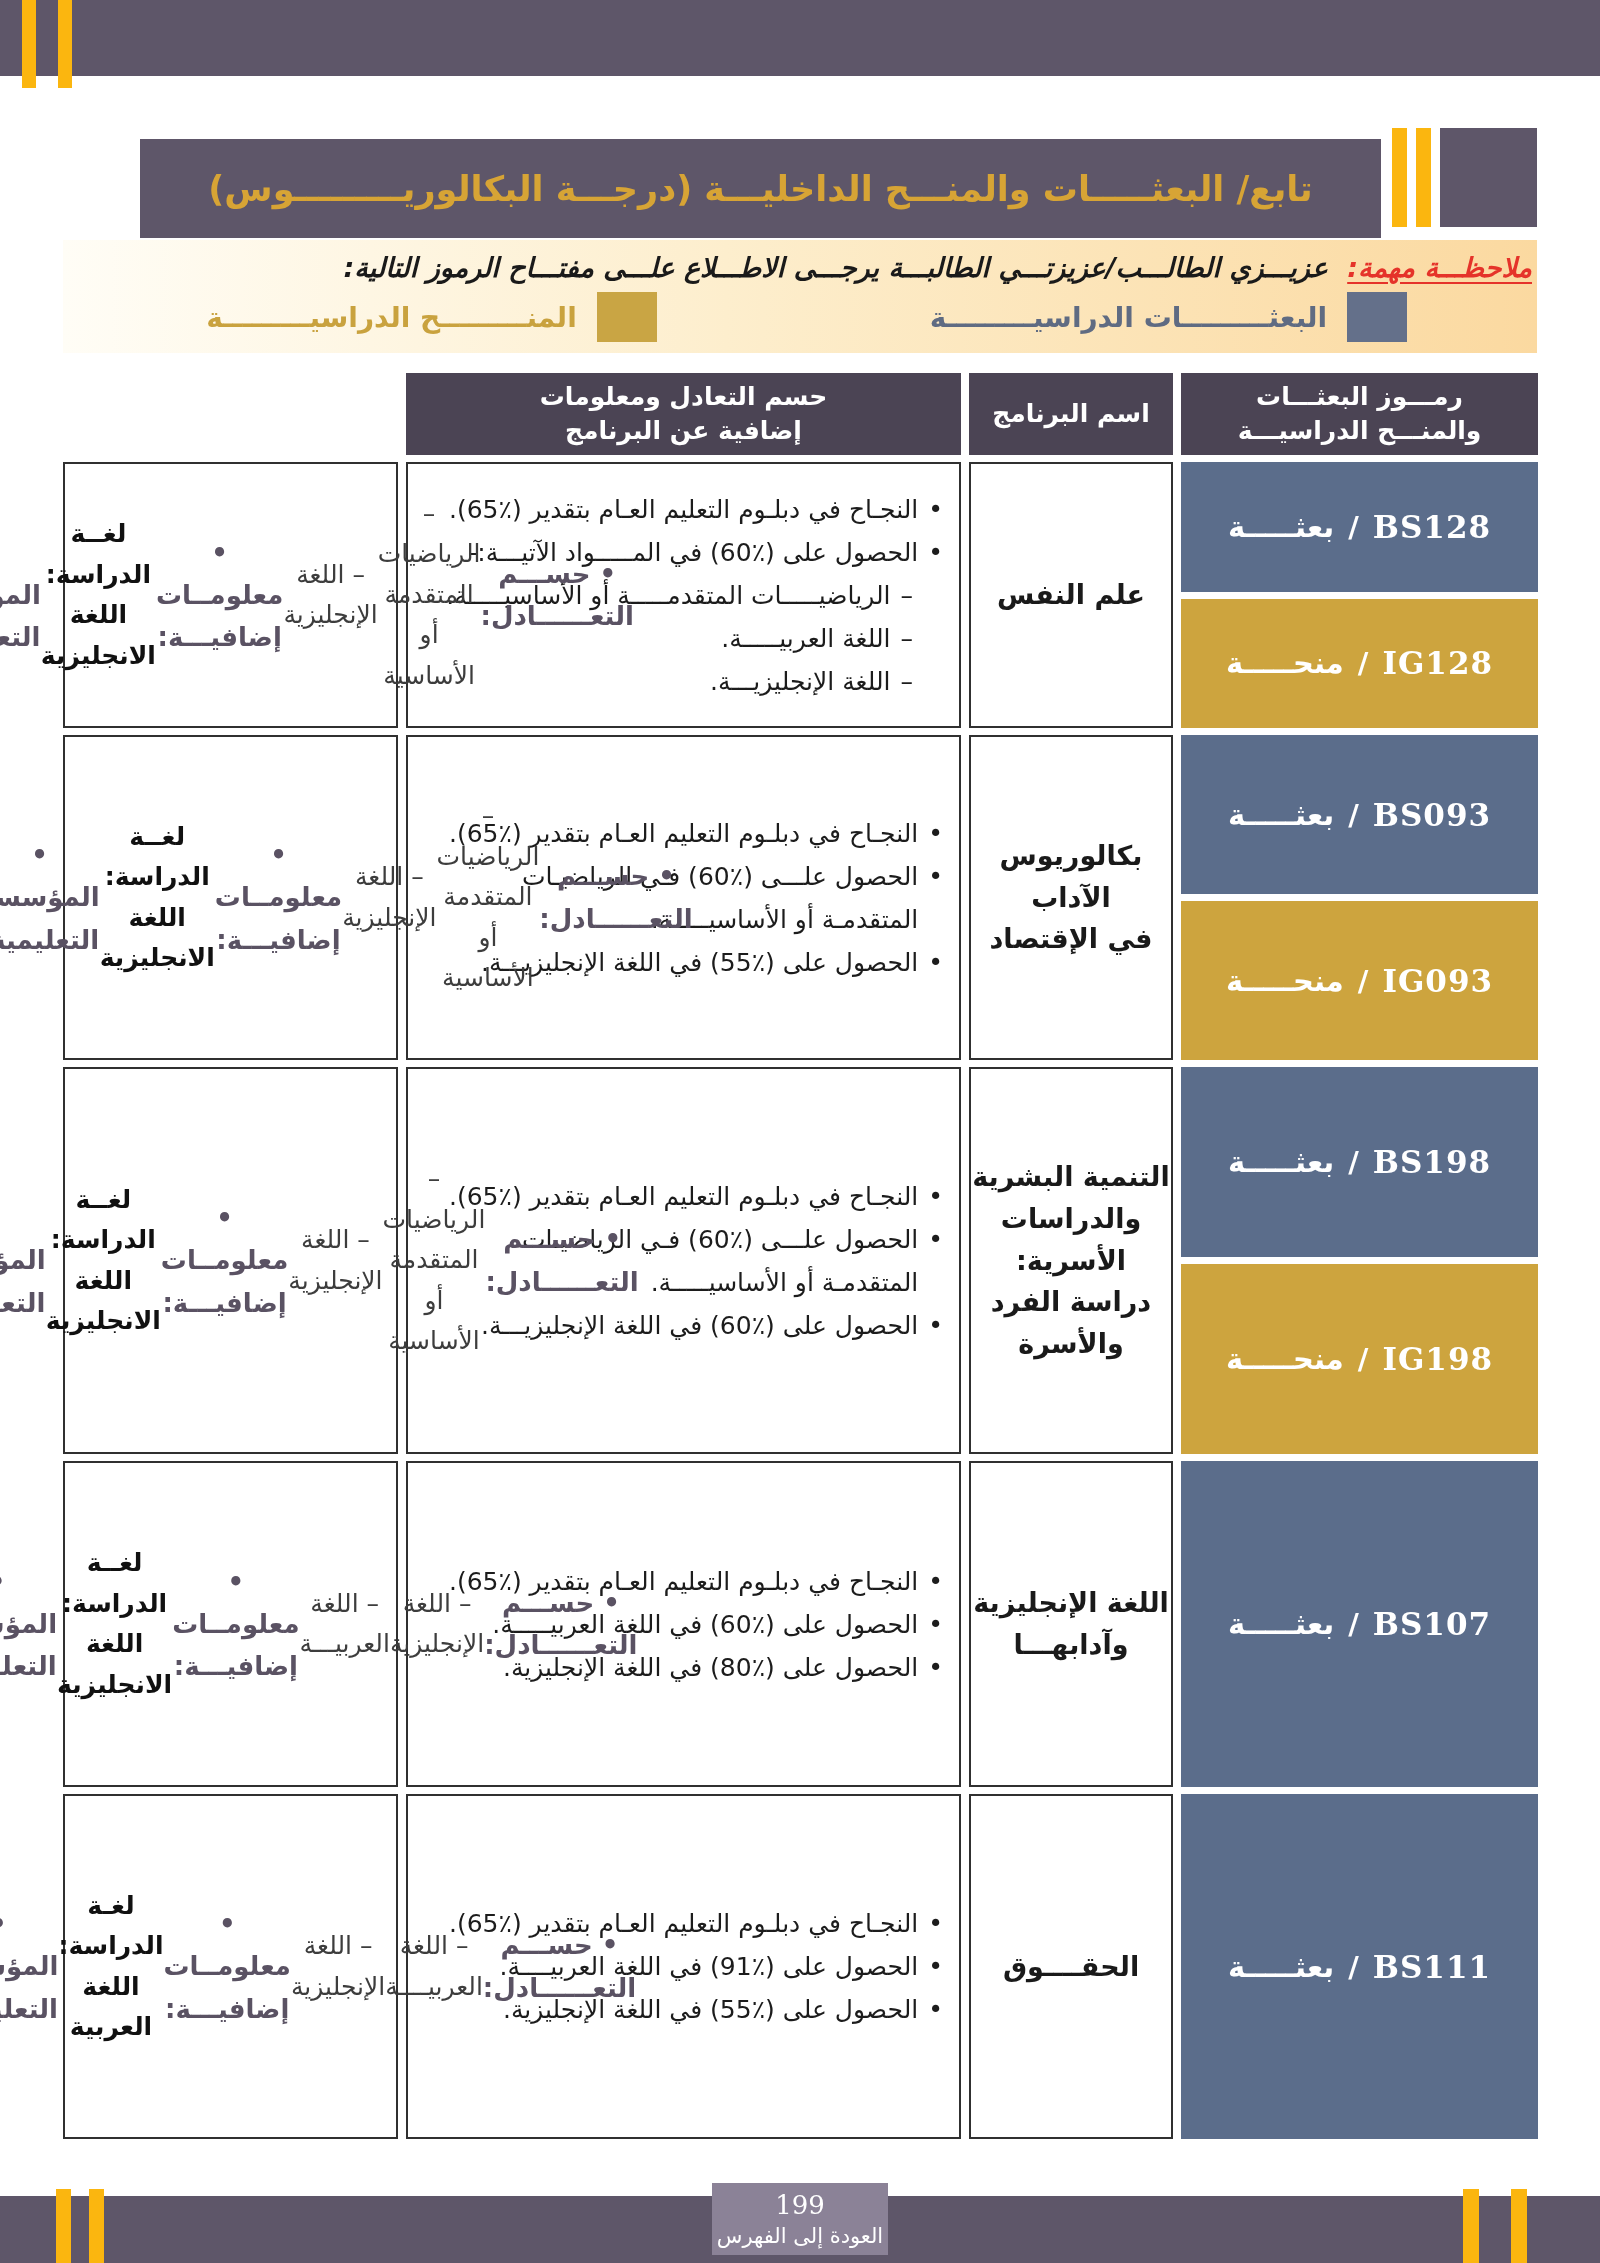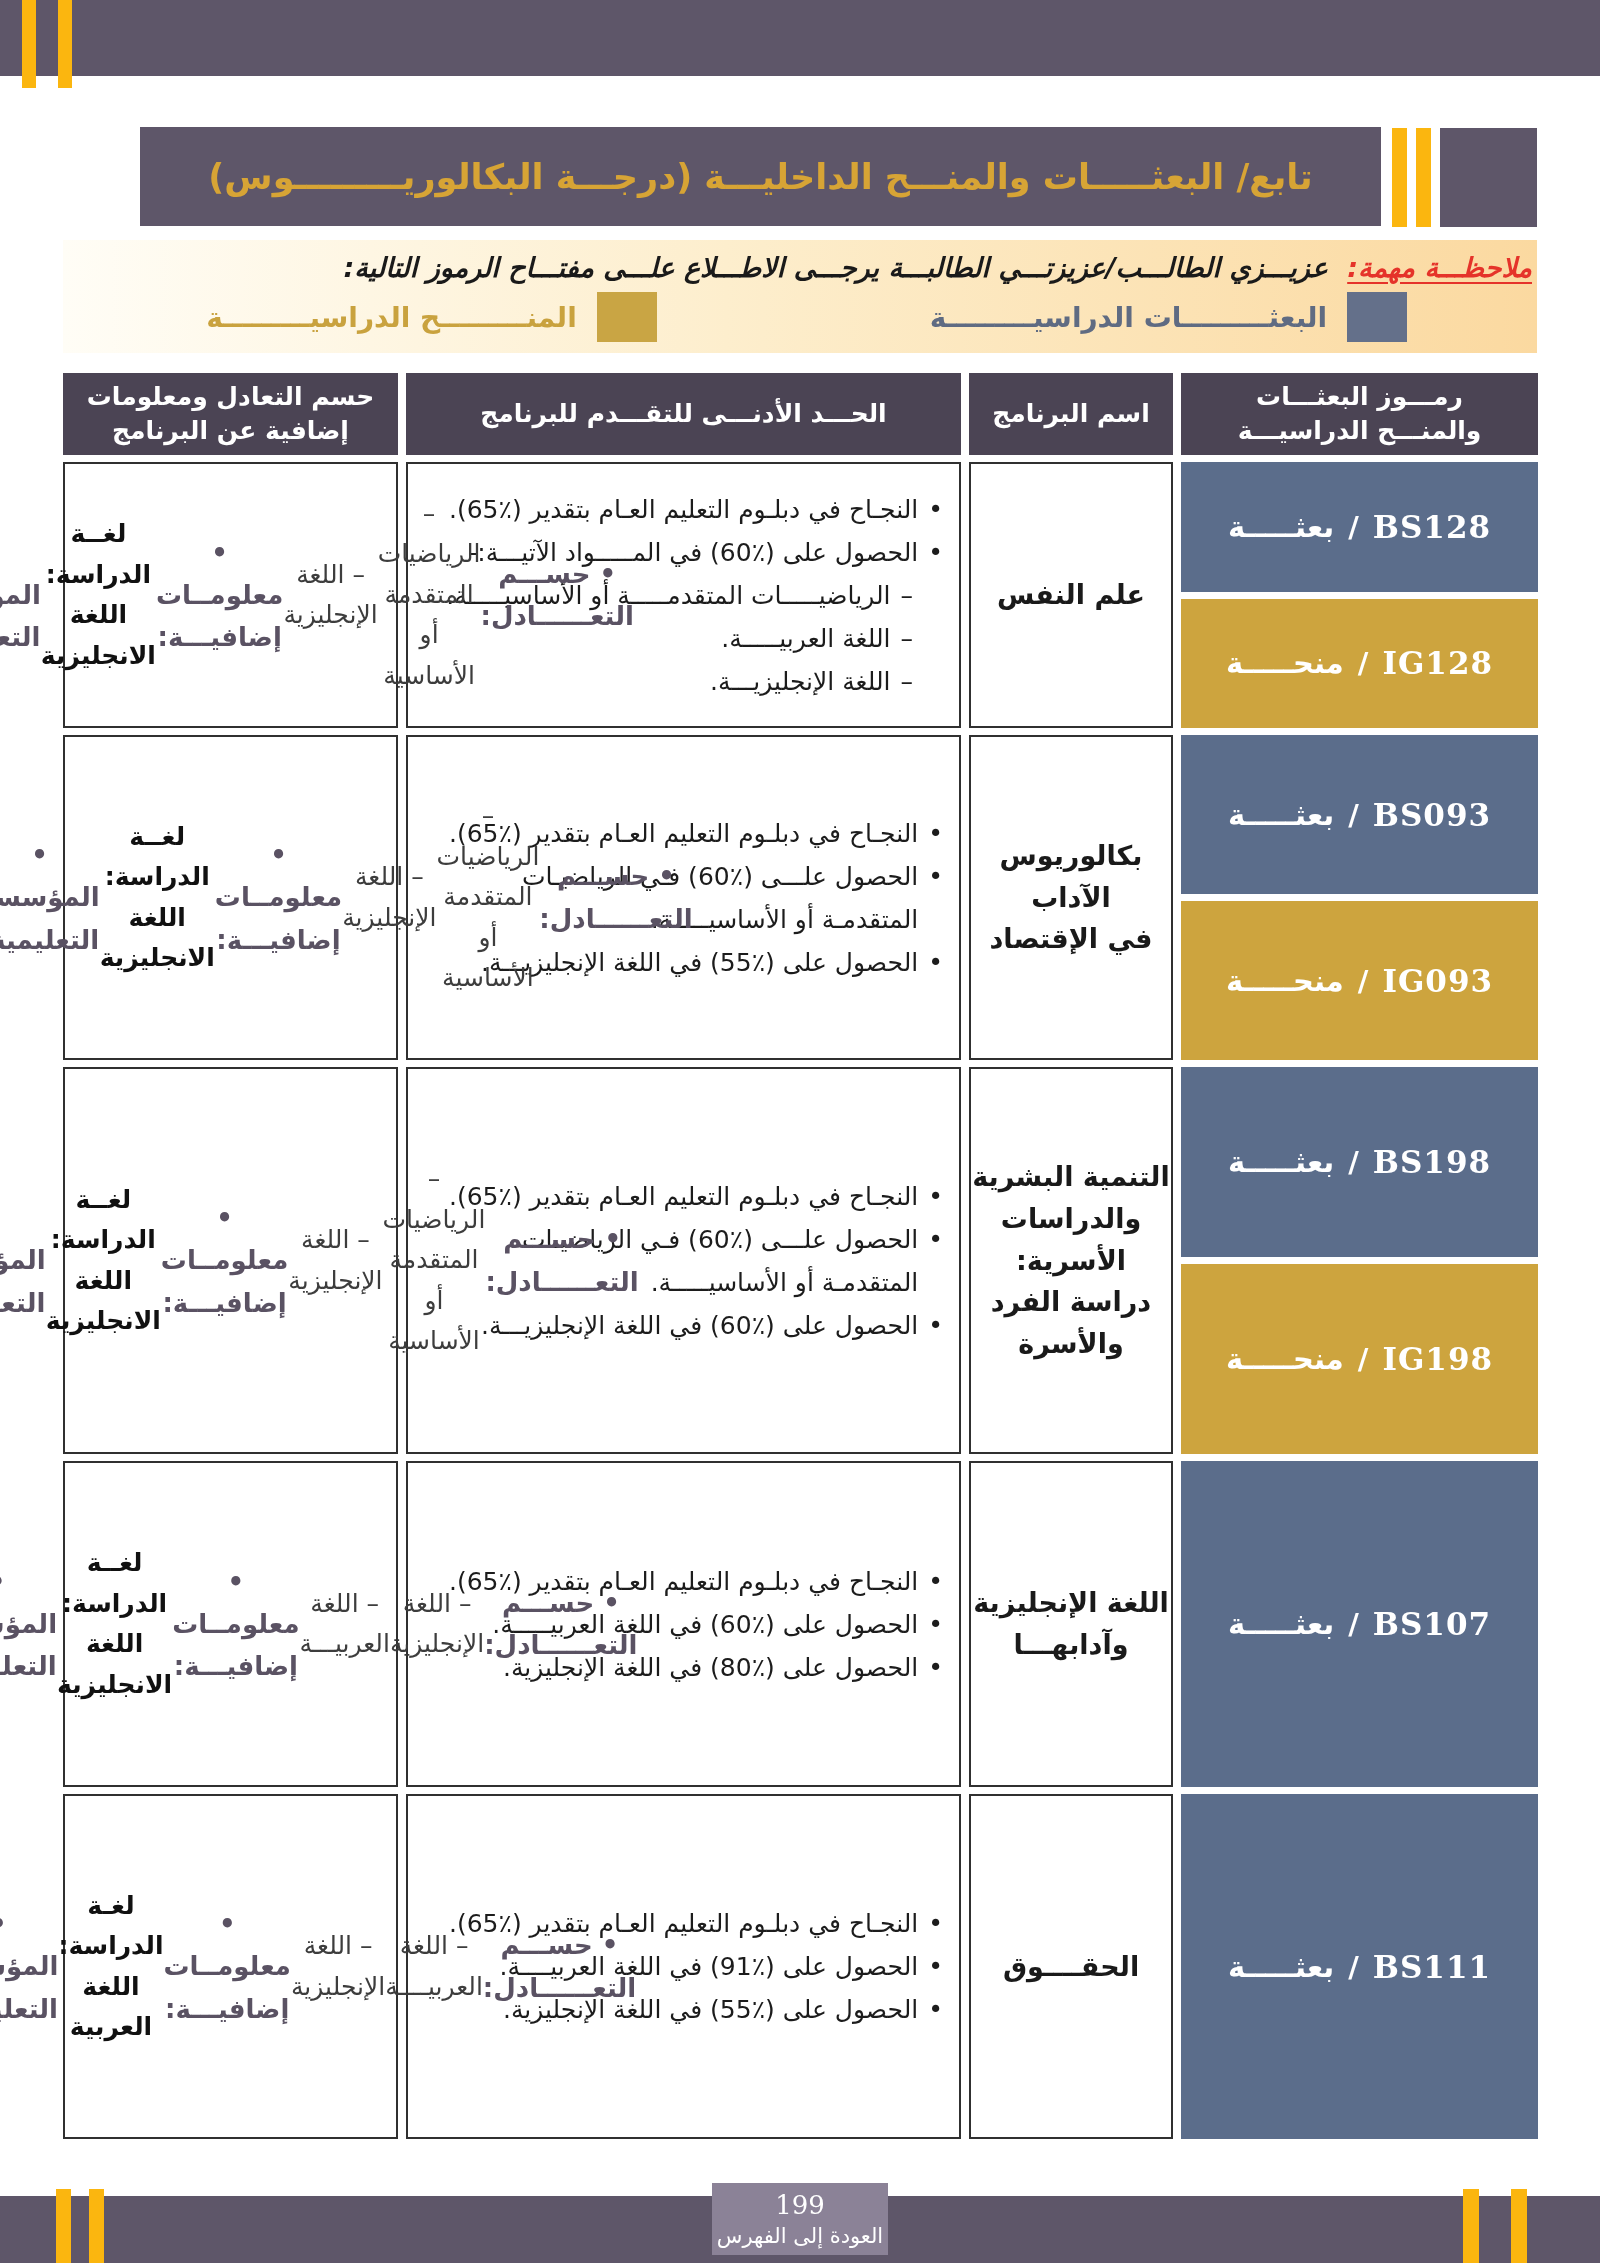--- a/index.html
+++ b/index.html
@@ -4,21 +4,21 @@
 <style>
   html,body{margin:0;padding:0;background:#fff;}
   .page{position:relative;width:1600px;height:2263px;background:#fff;overflow:hidden;
         font-family:"DejaVu Sans", sans-serif;direction:rtl;}
   
   .top-band{position:absolute;left:0;top:0;width:1600px;height:76px;background:#5e5669;}
   .stripe{position:absolute;background:#fbb60f;}
   .top-s1{left:22px;top:0;width:14px;height:88px;}
   .top-s2{left:58px;top:0;width:14px;height:88px;}
   
-  .title-bar{position:absolute;left:140px;top:127px;width:1241px;height:99px;background:#5e5669;
+  .title-bar{position:absolute;left:140px;top:139px;width:1241px;height:99px;background:#5e5669;
              display:flex;align-items:center;justify-content:center;}
   .title-bar span{color:#d7a435;font-size:35px;font-weight:bold;letter-spacing:.5px;}
   .ts1{left:1392px;top:128px;width:15px;height:99px;}
   .ts2{left:1416px;top:128px;width:15px;height:99px;}
   .title-block{position:absolute;left:1440px;top:128px;width:97px;height:99px;background:#5e5669;}
   
   .note-box{position:absolute;left:63px;top:240px;width:1474px;height:113px;
             background:linear-gradient(to left,#fbd9a0,#fdeecd 55%,#fffdf6);}
   .note-line{padding:12px 5px 0 14px;font-size:27px;font-weight:bold;color:#1a1a1a;white-space:nowrap;font-style:italic;}
   .note-label{color:#e5332a;text-decoration:underline;text-underline-offset:5px;margin-left:10px;}
@@ -104,21 +104,20 @@
         <span class="legend-label lbl-ig">المنـــــــــح الدراسيـــــــــة</span>
       </div>
     </div>
   </div>
 
   <div class="ptable">
     <div class="t-head">
       <div class="th">رمـــوز البعثـــات
 والمنـــح الدراسيـــة</div>
       <div class="th">اسم البرنامج</div>
-      <div class="th">الحـــد الأدنـــى للتقـــدم للبرنامج</div>
       <div class="th">حسم التعادل ومعلومات
 إضافية عن البرنامج</div>
     </div>
     <div id="tbody">
         <div class="t-row">
           <div class="codes-wrap">
             <div class="code-box bs">
               <span class="c-lat">BS128</span>
               <span class="c-sep">/</span>
               <span class="c-ar">بعثـــــة</span>

